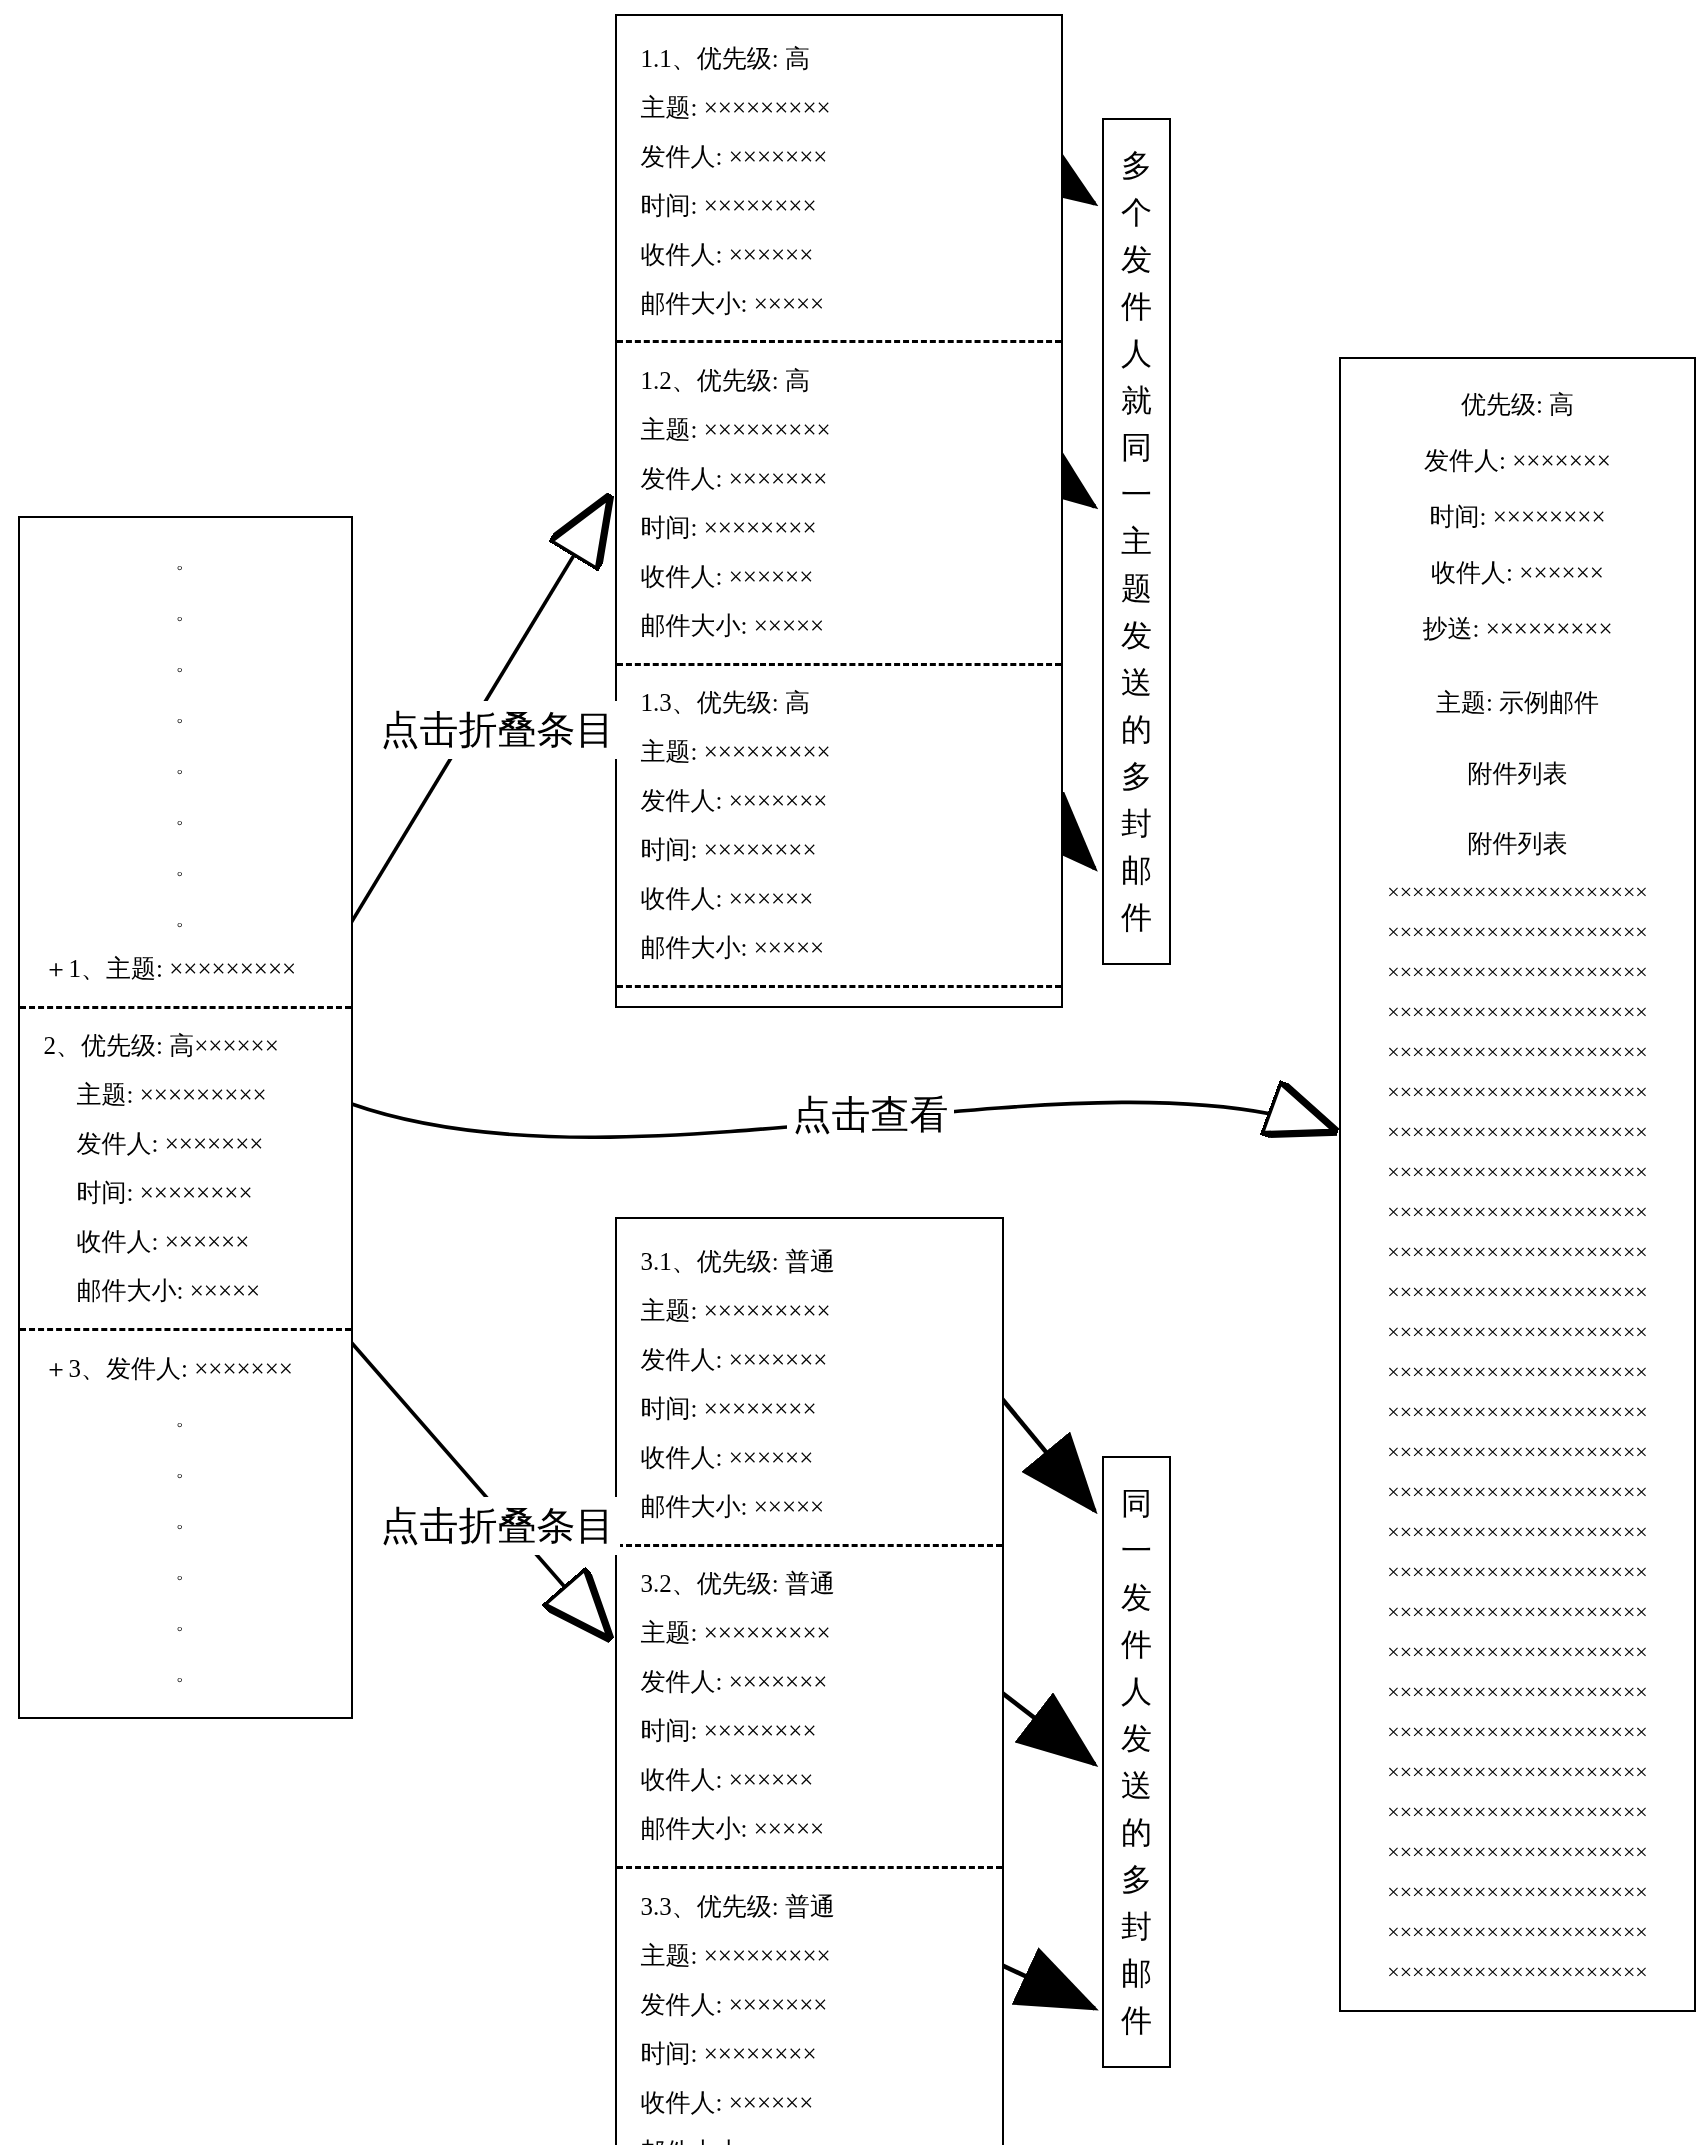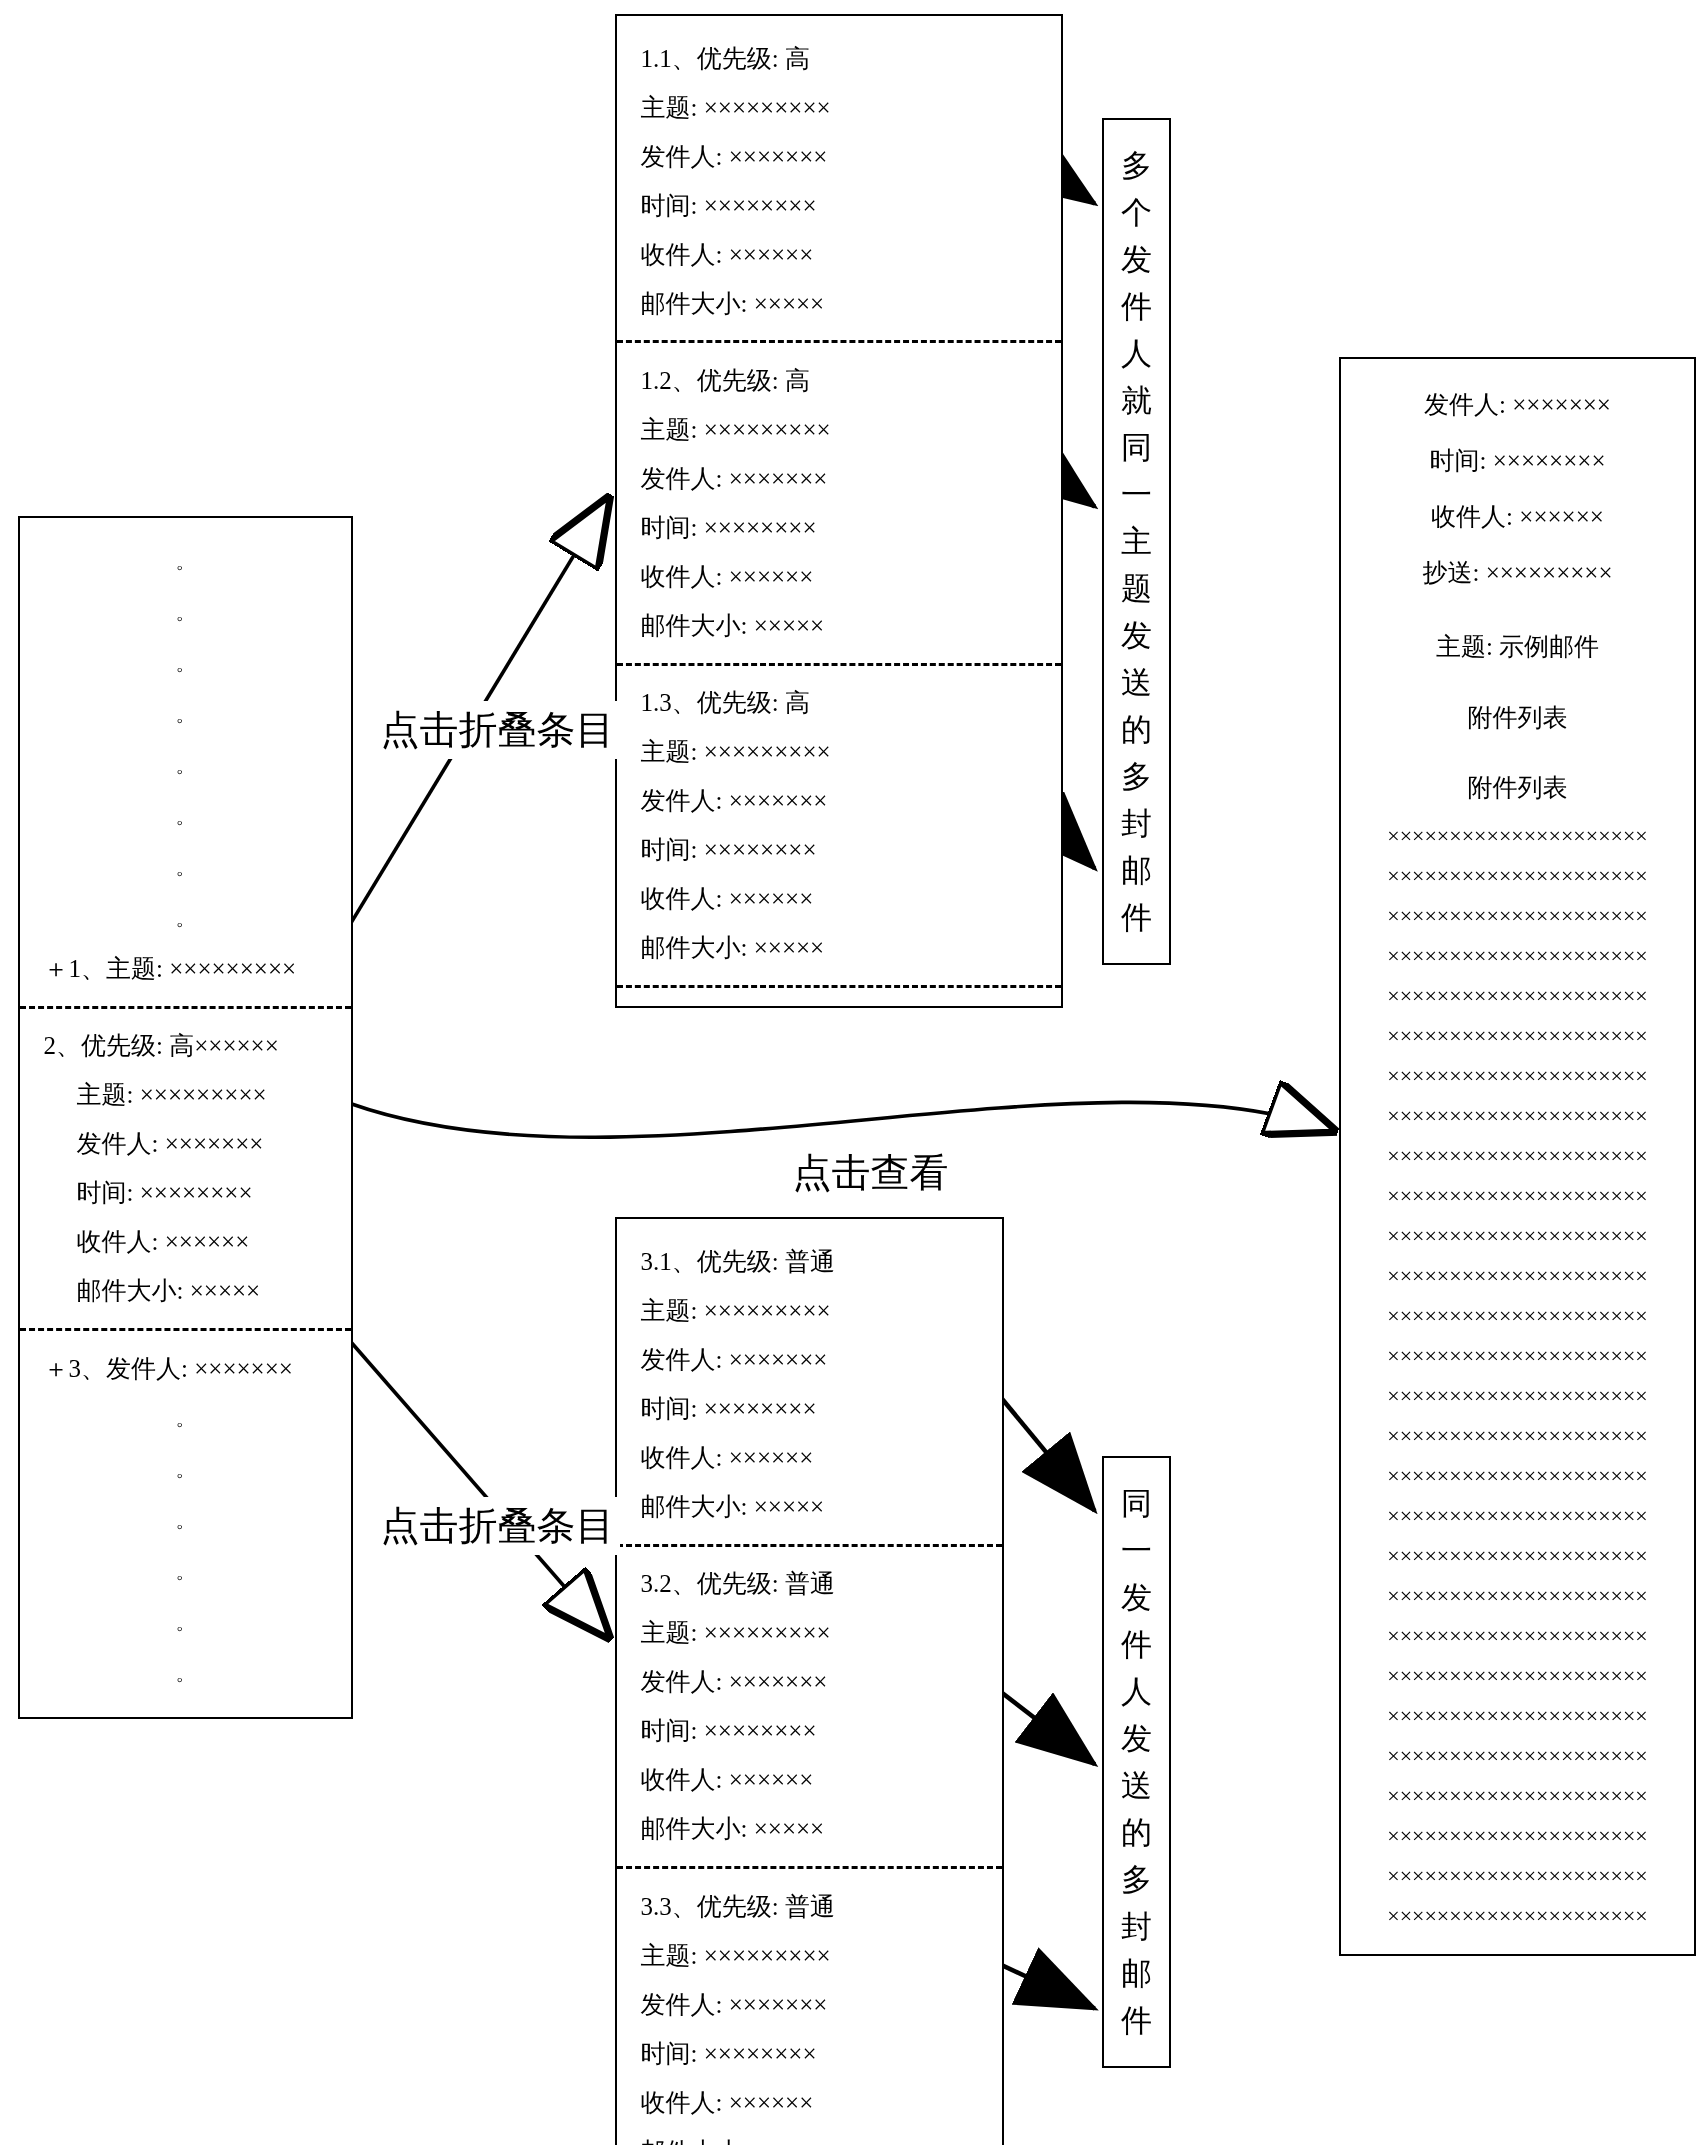--- a/index.html
+++ b/index.html
@@ -215,20 +215,21 @@
     <span>发</span>
     <span>送</span>
     <span>的</span>
     <span>多</span>
     <span>封</span>
     <span>邮</span>
     <span>件</span>
 </div>
 
 <div class="panel detail" style="left:1339px; top:357px; width:357px;">
+  <div class="row"><span>优先级: </span><span>高</span></div>
   <div class="row"><span>发件人: </span><span>×××××××</span></div>
   <div class="row"><span>时间: </span><span>××××××××</span></div>
   <div class="row"><span>收件人: </span><span>××××××</span></div>
   <div class="row"><span>抄送: </span><span>×××××××××</span></div>
   <div style="height:18px"></div>
   <div class="row"><span>主题: </span><span>示例邮件</span></div>
   <div style="height:14.5px"></div>
   <div class="row">附件列表</div>
   <div style="height:14.5px"></div>
   <div class="row">附件列表</div>
@@ -259,14 +260,14 @@
       <div>×××××××××××××××××××××</div>
       <div>×××××××××××××××××××××</div>
       <div>×××××××××××××××××××××</div>
       <div>×××××××××××××××××××××</div>
       <div>×××××××××××××××××××××</div>
     </div>
 </div>
 
 <div class="label" style="left:375px; top:701px;">点击折叠条目</div>
 <div class="label" style="left:375px; top:1497px;">点击折叠条目</div>
-<div class="label" style="left:787px; top:1144px;">点击查看</div>
+<div class="label" style="left:787px; top:1086px;">点击查看</div>
 
 
 </body></html>

